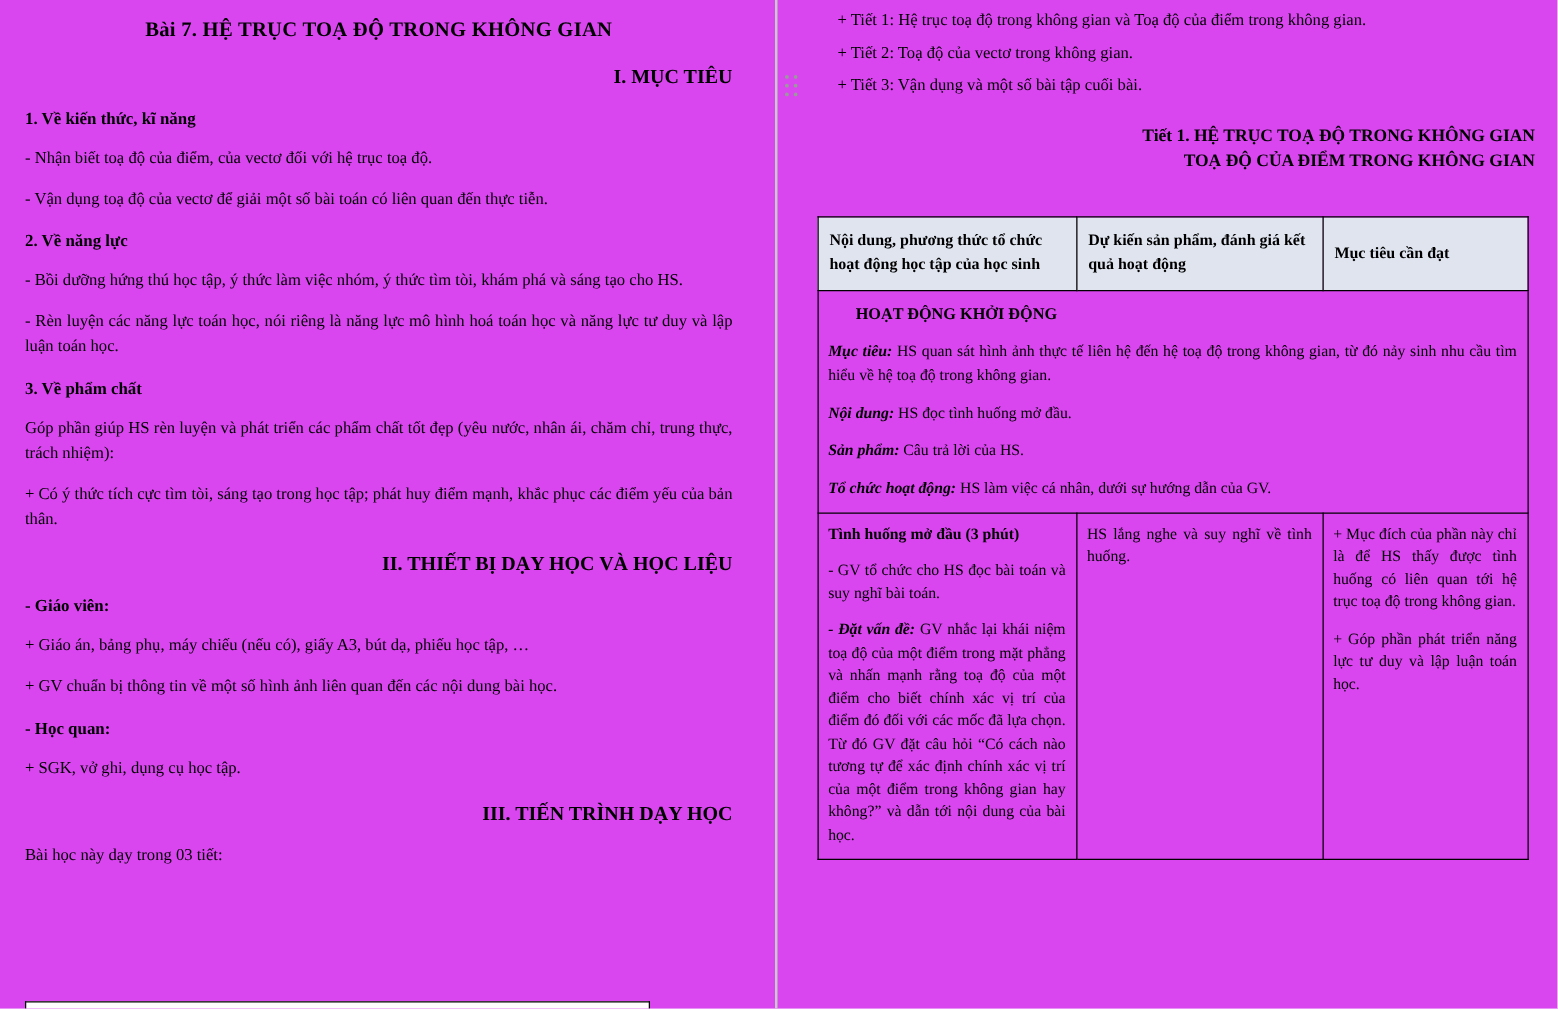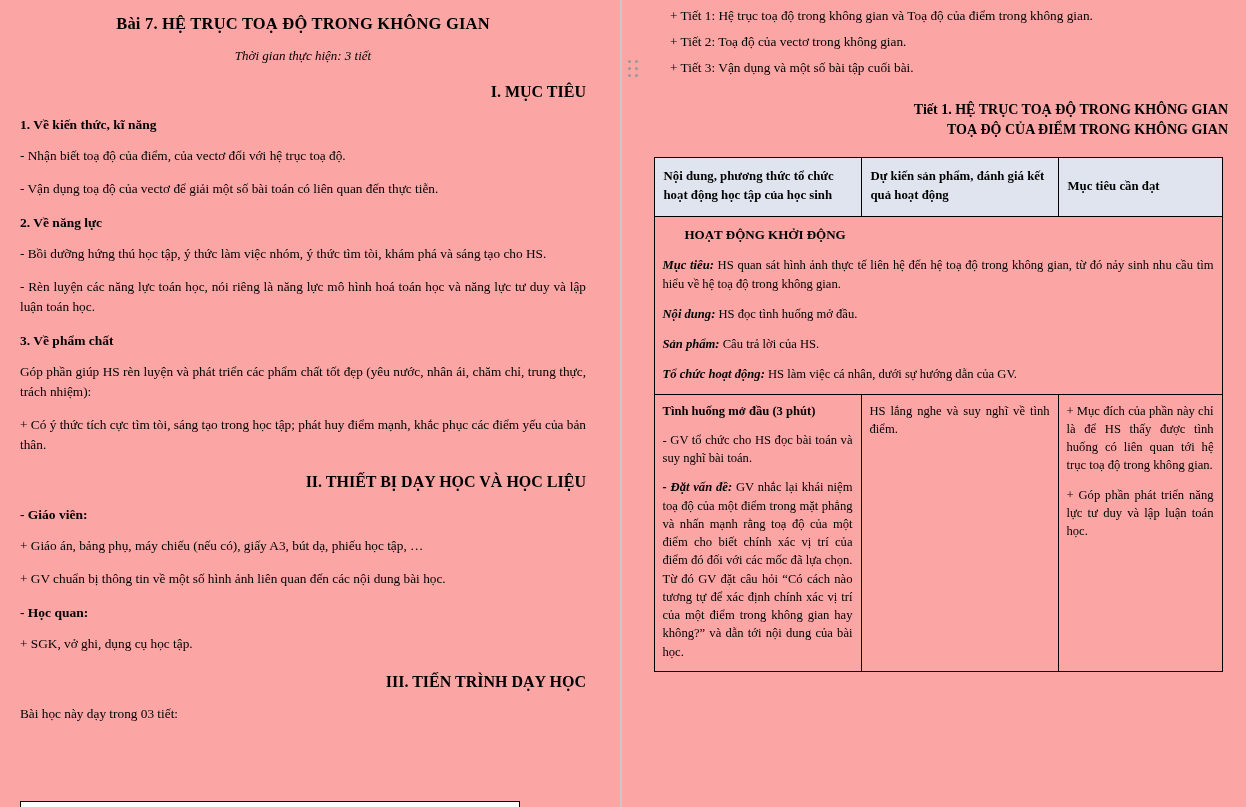--- a/index.html
+++ b/index.html
@@ -8,21 +8,21 @@
     width: 1246px; height: 807px;
     background: #ffffff;
     font-family: "Liberation Serif", serif;
     color: #000000;
     overflow: hidden;
   }
   .page {
     position: relative;
     width: 1246px;
     height: 807px;
-    background: #fca5a5;
+    background: #d946ef;
     display: flex;
   }
 
   
   .col-left {
     position: relative;
     width: 620px;
     height: 807px;
     padding: 6px 34px 0 20px;
     overflow: hidden;
@@ -105,21 +105,21 @@
     text-align: right;
     font-weight: bold;
     font-size: 14px;
     line-height: 1.45;
     margin: 22px 0 0 0;
   }
 
   
   table.main {
     border-collapse: collapse;
-    margin: 17px auto 0 auto;
+    margin: 33px auto 0 auto;
     width: 568px;
     table-layout: fixed;
   }
   table.main td, table.main th {
     border: 1px solid #000000;
     vertical-align: top;
     padding: 7px 8px 10px 8px;
     font-size: 12.6px;
     line-height: 1.45;
     text-align: justify;
@@ -161,21 +161,20 @@
   .strip-left { left: 20px; width: 500px; }
 </style>
 </head>
 <body>
 
 <div class="page">
 
   <div class="col-left">
 
     <div class="h-title">Bài 7. HỆ TRỤC TOẠ ĐỘ TRONG KHÔNG GIAN</div>
-    <div class="subtitle">Thời gian thực hiện: 3 tiết</div>
 
     <div class="h-sec">I. MỤC TIÊU</div>
     <div class="h-sub">1. Về kiến thức, kĩ năng</div>
     <div class="para">- Nhận biết toạ độ của điểm, của vectơ đối với hệ trục toạ độ.</div>
     <div class="para">- Vận dụng toạ độ của vectơ để giải một số bài toán có liên quan đến thực tiễn.</div>
 
     <div class="h-sub">2. Về năng lực</div>
     <div class="para">- Bồi dưỡng hứng thú học tập, ý thức làm việc nhóm, ý thức tìm tòi, khám phá và sáng tạo cho HS.</div>
     <div class="para">- Rèn luyện các năng lực toán học, nói riêng là năng lực mô hình hoá toán học và năng lực tư duy và lập luận toán học.</div>
 
@@ -251,21 +250,21 @@
         </tr>
         <tr>
           <td>
             <div class="cell-p" style="font-weight:bold">Tình huống mở đầu (3 phút)</div>
             <div class="cell-p">- GV tổ chức cho HS đọc bài toán và suy nghĩ bài toán.</div>
             <div class="cell-p">
               <span class="it">- Đặt vấn đề:</span><span> GV nhắc lại khái niệm toạ độ của một điểm trong mặt phẳng và nhấn mạnh rằng toạ độ của một điểm cho biết chính xác vị trí của điểm đó đối với các mốc đã lựa chọn. Từ đó GV đặt câu hỏi “Có cách nào tương tự để xác định chính xác vị trí của một điểm trong không gian hay không?” và dẫn tới nội dung của bài học.</span>
             </div>
           </td>
           <td>
-            <div class="cell-p">HS lắng nghe và suy nghĩ về tình điểm.</div>
+            <div class="cell-p">HS lắng nghe và suy nghĩ về tình huống.</div>
           </td>
           <td>
             <div class="cell-p">+ Mục đích của phần này chỉ là để HS thấy được tình huống có liên quan tới hệ trục toạ độ trong không gian.</div>
             <div class="cell-p">+ Góp phần phát triển năng lực tư duy và lập luận toán học.</div>
           </td>
         </tr>
       </tbody>
     </table>
 
   </div>

